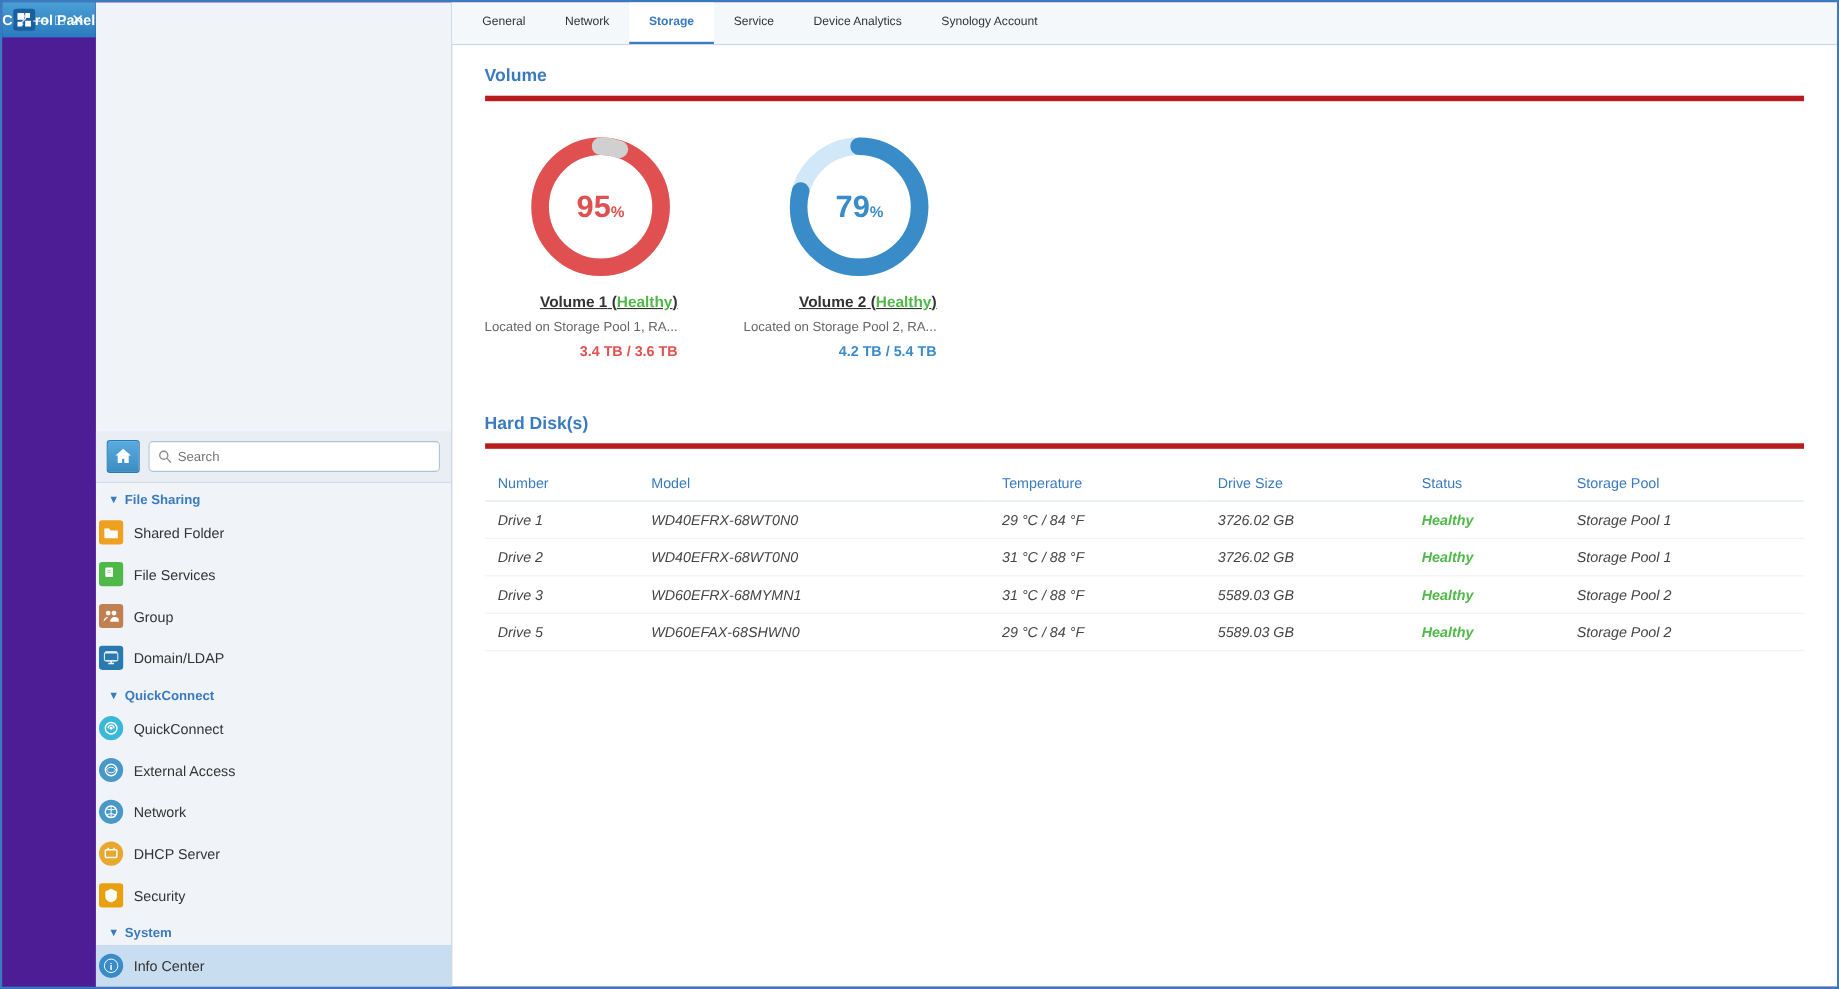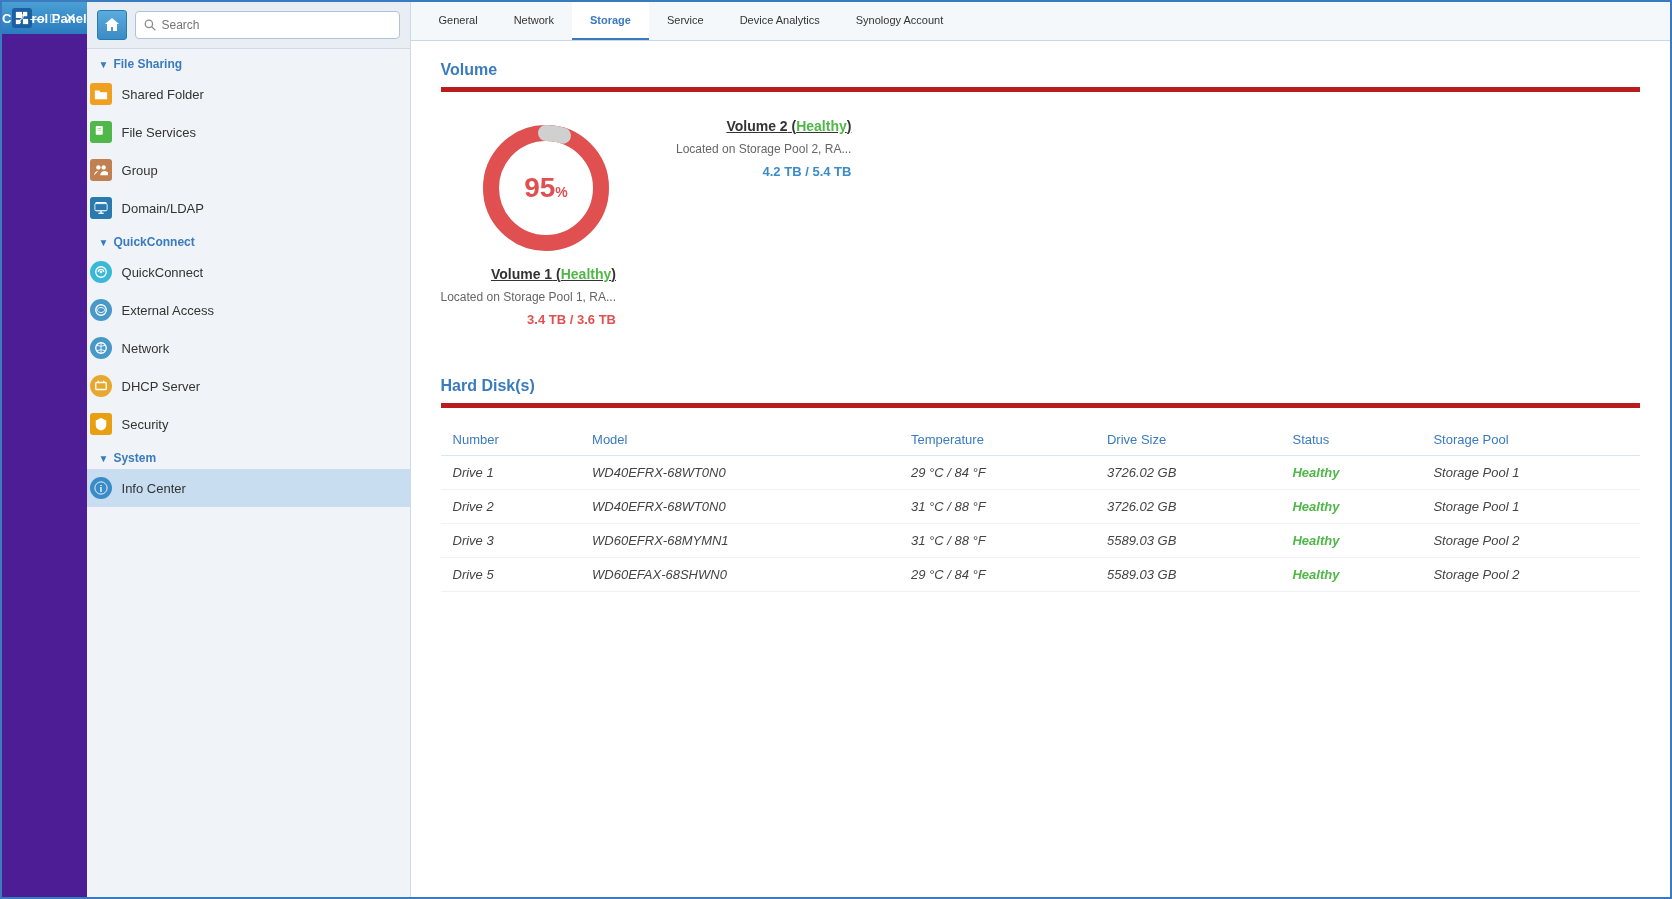--- a/index.html
+++ b/index.html
@@ -65,20 +65,21 @@
 
     
     .sidebar {
       width: 324px;
       background: #f0f4f8;
       border-right: 1px solid #d0dae4;
       display: flex;
       flex-direction: column;
       overflow-y: auto;
       flex-shrink: 0;
+      justify-content: flex-end;
     }
 
     .sidebar-header {
       display: flex;
       align-items: center;
       padding: 8px 10px;
       border-bottom: 1px solid #d0dae4;
       gap: 8px;
       background: #e8eef4;
     }
@@ -480,20 +481,29 @@
             </div>
             <div class="volume-location">Located on Storage Pool 1, RA...</div>
             <div class="volume-usage red">
               <span>3.4 TB</span>
               <span> / </span>
               <span>3.6 TB</span>
             </div>
           </div>
 
           <div class="volume-card">
+            <div class="donut-container">
+              <svg viewBox="0 0 140 140">
+                <circle cx="70" cy="70" r="55" fill="none" stroke="#d0e8f8" stroke-width="16"></circle>
+                <circle cx="70" cy="70" r="55" fill="none" stroke="#3a8cc8" stroke-width="16" stroke-dasharray="273.3 72.2" stroke-dashoffset="0" stroke-linecap="round"></circle>
+              </svg>
+              <div class="donut-center-text" style="color:#3a8cc8;">
+                79<span class="pct-symbol">%</span>
+              </div>
+            </div>
             <div class="volume-name">
               <span>Volume 2</span>
               (<span class="status-healthy">Healthy</span>)
             </div>
             <div class="volume-location">Located on Storage Pool 2, RA...</div>
             <div class="volume-usage blue">
               <span>4.2 TB</span>
               <span> / </span>
               <span>5.4 TB</span>
             </div>

